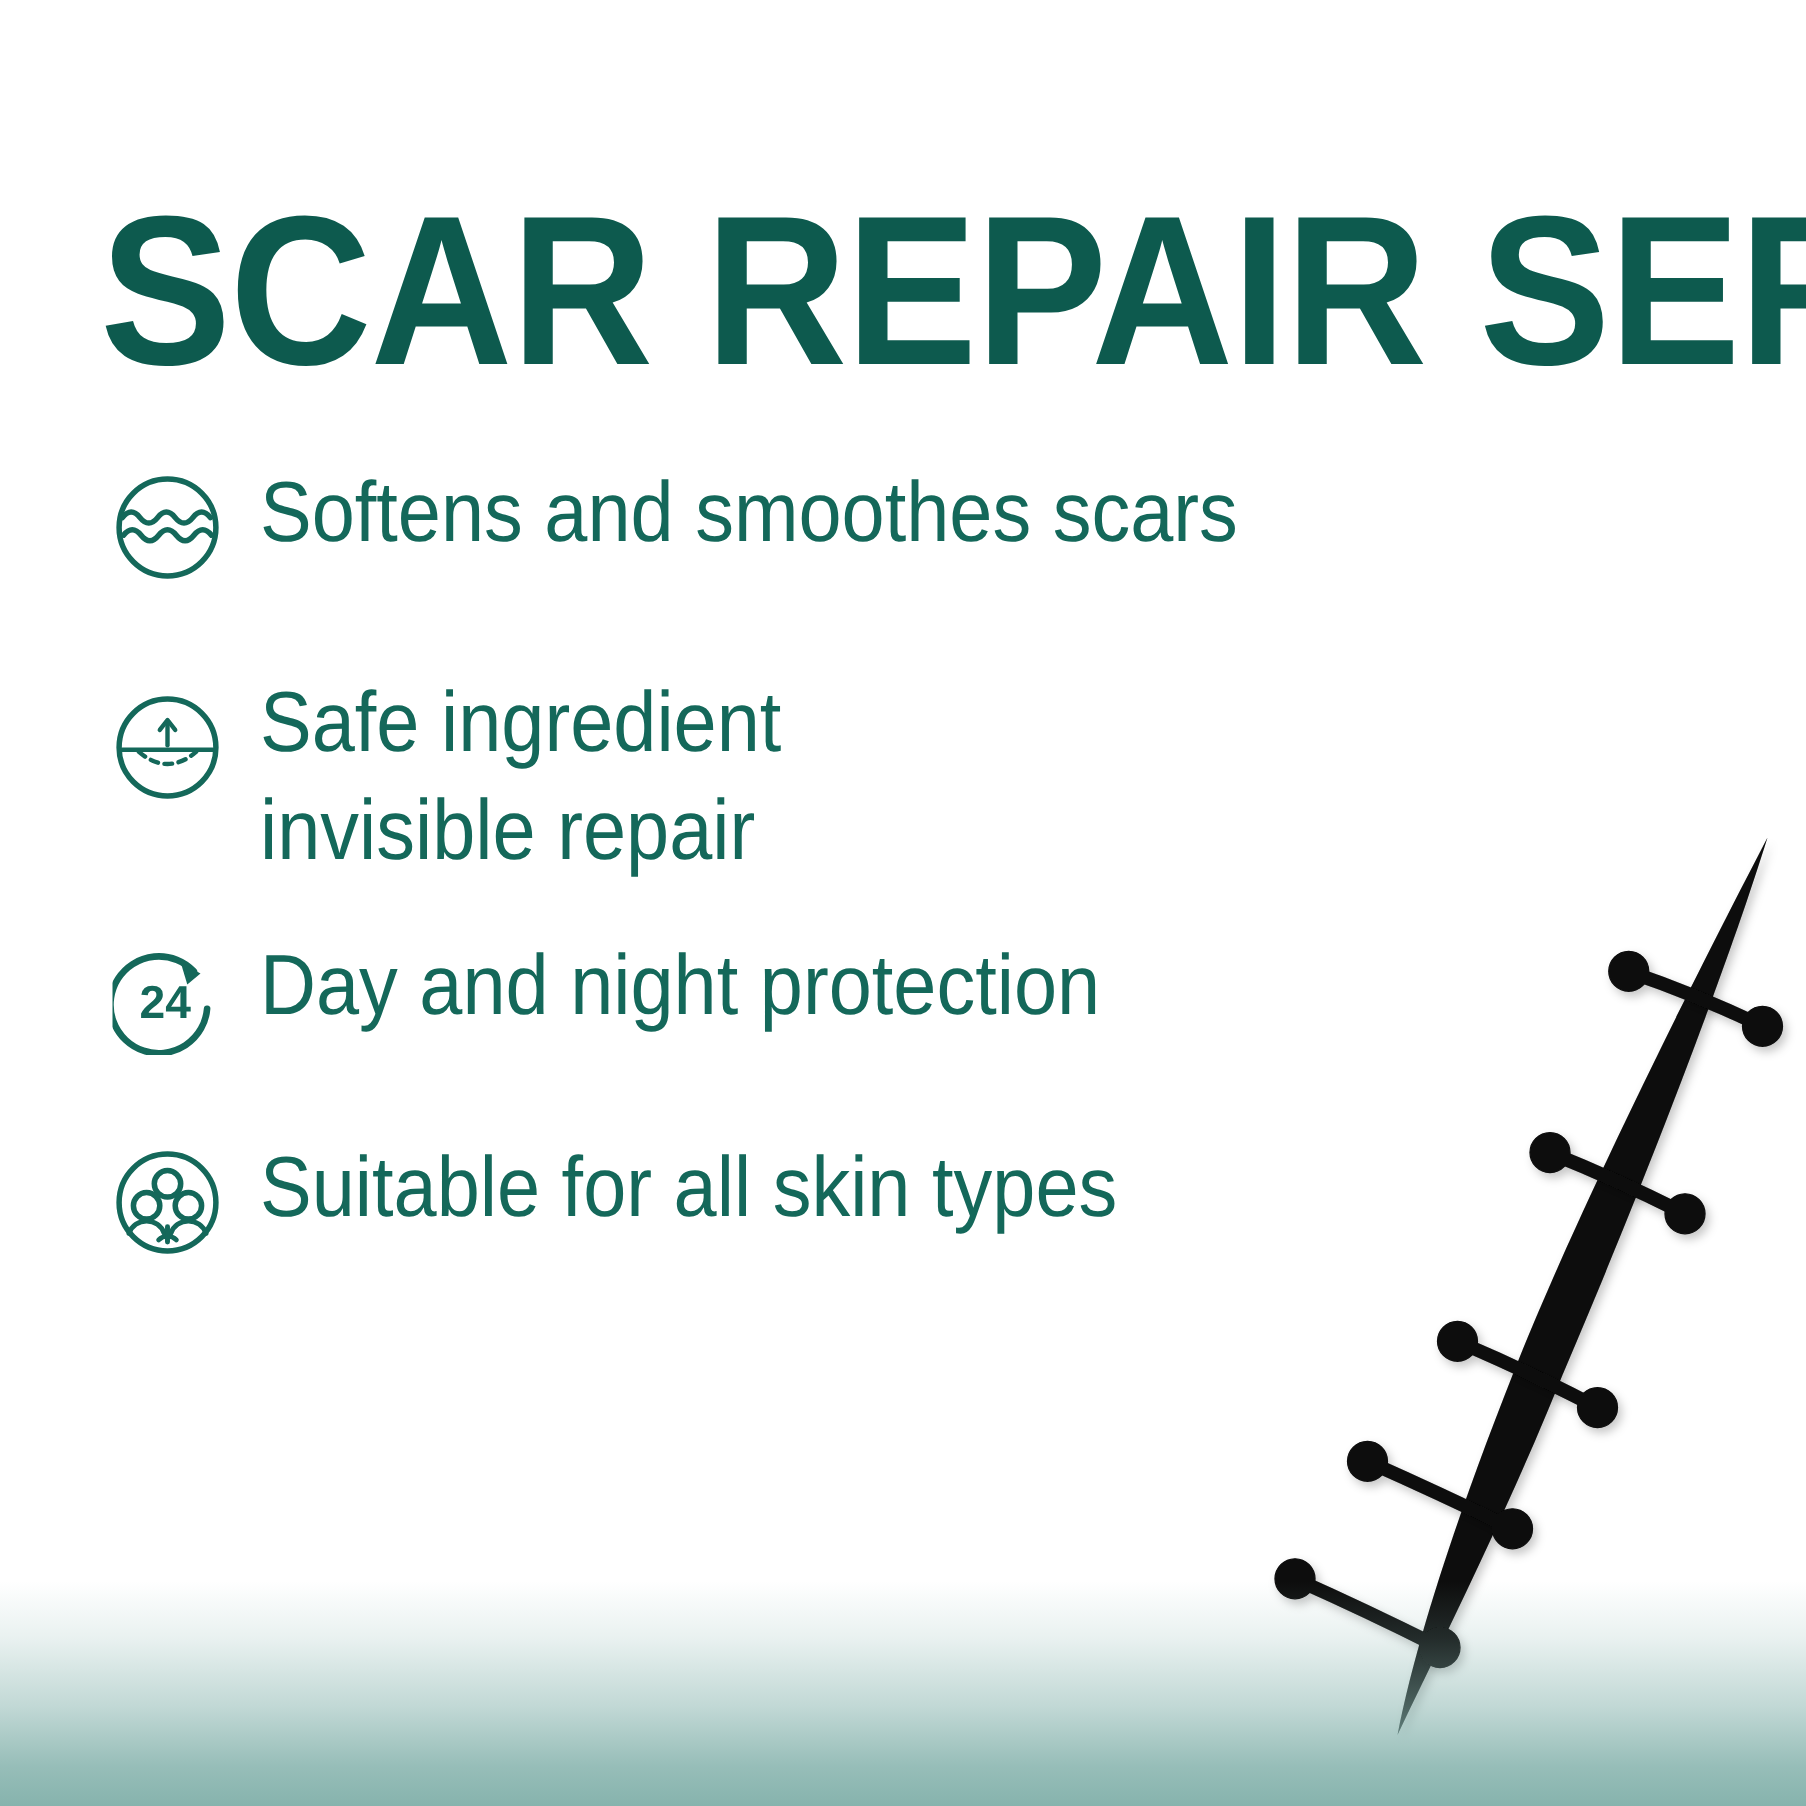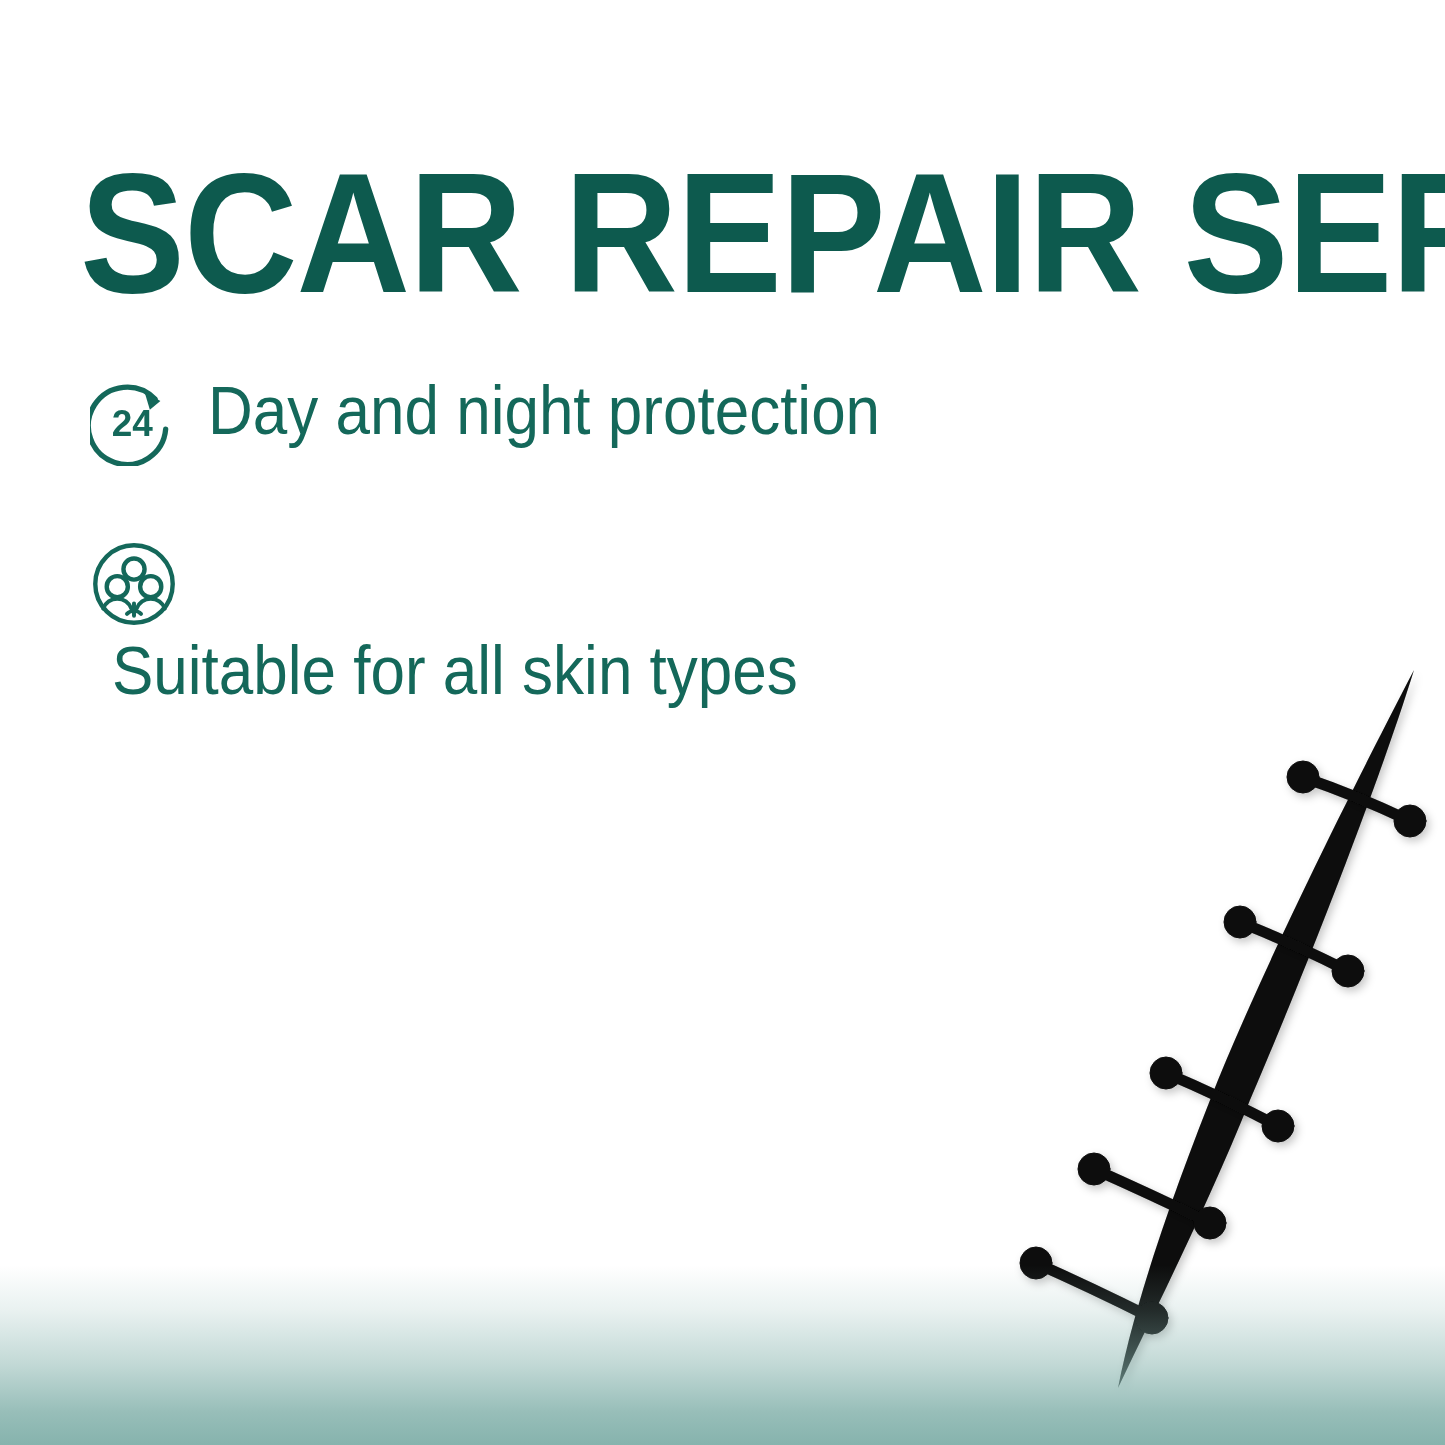--- a/index.html
+++ b/index.html
@@ -61,21 +61,21 @@
     left: 86px;
     top: 372px;
     width: 1330px;
     z-index: 4;
   }
   .feature {
     display: flex;
     align-items: flex-start;
     margin-bottom: 74px;
   }
-  .feature:last-child { margin-bottom: 0; flex-direction: column; }
+  .feature:last-child { margin-bottom: 0; }
 
   .feature .icon-wrap {
     flex: 0 0 auto;
     width: 96px;
     height: 96px;
     display: flex;
     align-items: center;
     justify-content: center;
   }
   .feature .icon-wrap svg {
@@ -119,22 +119,45 @@
 </style>
 </head>
 <body>
 
 <div id="infographic">
 
   <div class="title">SCAR REPAIR SERUM</div>
 
   <div class="features">
 
-
-
+    <div class="feature r1">
+      <span class="icon-wrap">
+        <svg viewBox="0 0 100 100" fill="none" stroke="#14685a" stroke-width="5" stroke-linecap="round" stroke-linejoin="round">
+          <circle cx="50" cy="50" r="44"></circle>
+          <path d="M9 41 Q 17 31 25 41 T 41 41 T 57 41 T 73 41 T 89 41"></path>
+          <path d="M10 57 Q 18 47 26 57 T 42 57 T 58 57 T 74 57 T 90 57"></path>
+        </svg>
+      </span>
+      <span class="label">Softens and smoothes scars</span>
+    </div>
+
+
+    <div class="feature r3">
+      <span class="icon-wrap">
+        <svg viewBox="0 0 100 100" fill="none" stroke="#14685a" stroke-width="5" stroke-linecap="round" stroke-linejoin="round">
+          <circle cx="50" cy="50" r="44"></circle>
+          <line x1="9" y1="52" x2="91" y2="52" stroke-width="4"></line>
+          <line x1="50" y1="48" x2="50" y2="27" stroke-width="4"></line>
+          <path d="M43 34 L 50 25 L 57 34" stroke-width="4" fill="none"></path>
+          <path d="M24 54 Q 50 76 76 54" stroke-width="4" fill="none" stroke-dasharray="7 6"></path>
+        </svg>
+      </span>
+      <span class="label">Safe ingredient
+invisible repair</span>
+    </div>
 
     <div class="feature r4">
       <span class="icon-wrap">
         <svg viewBox="0 0 100 100" fill="none">
           <path d="M74 24 A 44 44 0 1 0 86 58" stroke="#14685a" stroke-width="6" fill="none" stroke-linecap="round"></path>
           <path d="M62 16 L 80 26 L 68 36 Z" fill="#14685a" stroke="none"></path>
           <text x="48" y="66" font-family="'Liberation Sans Narrow','Liberation Sans',sans-serif" font-size="42" font-weight="bold" fill="#14685a" text-anchor="middle">24</text>
         </svg>
       </span>
       <span class="label">Day and night protection</span>

